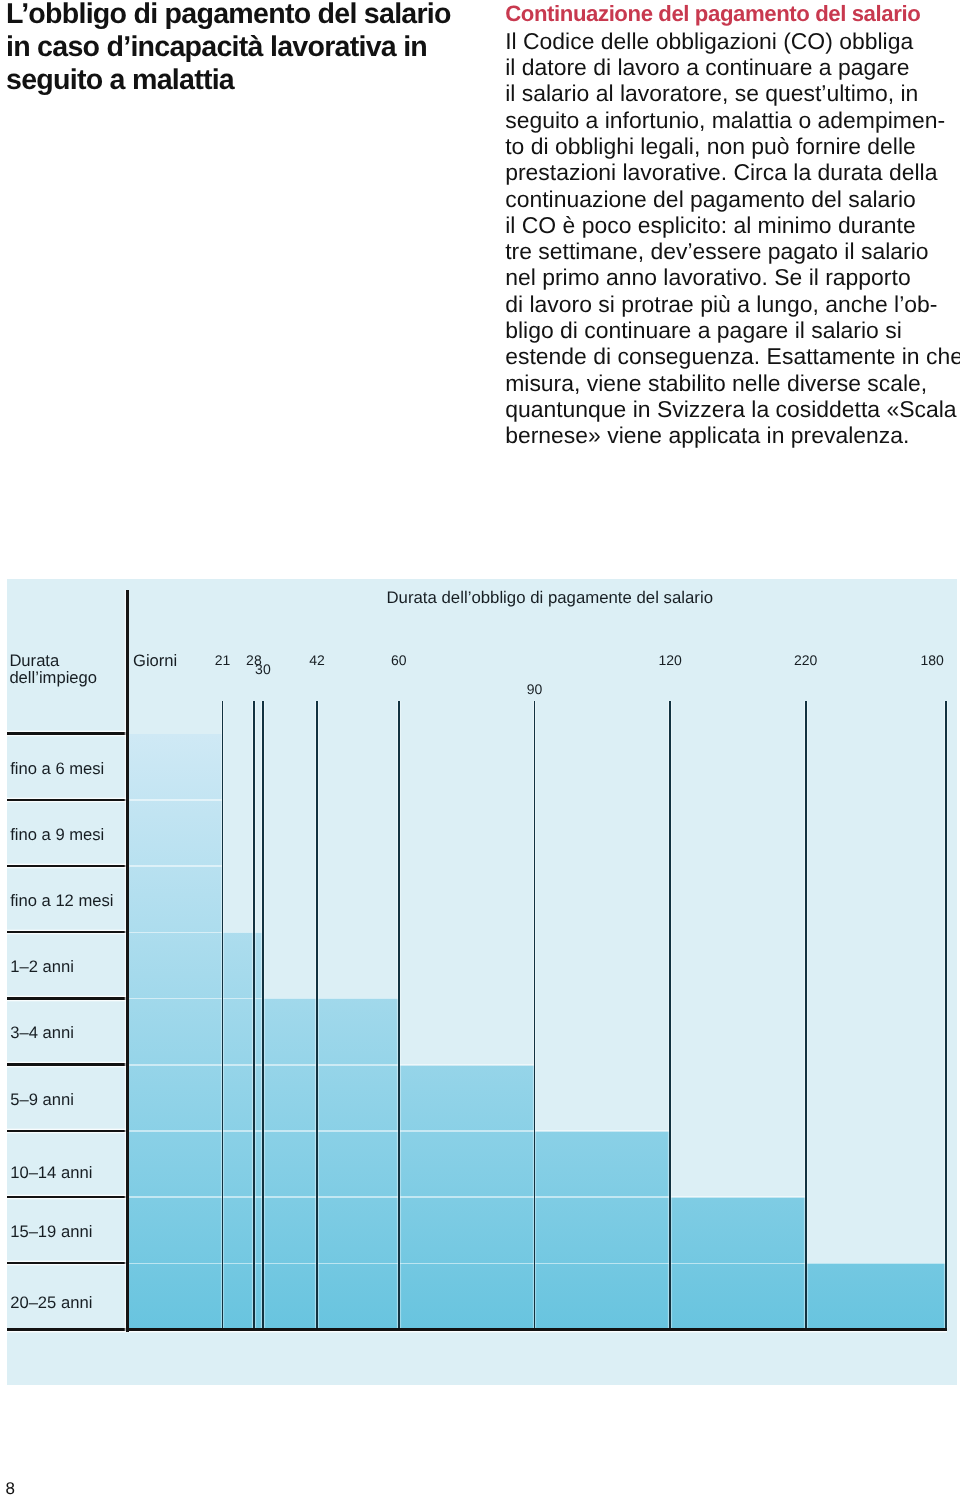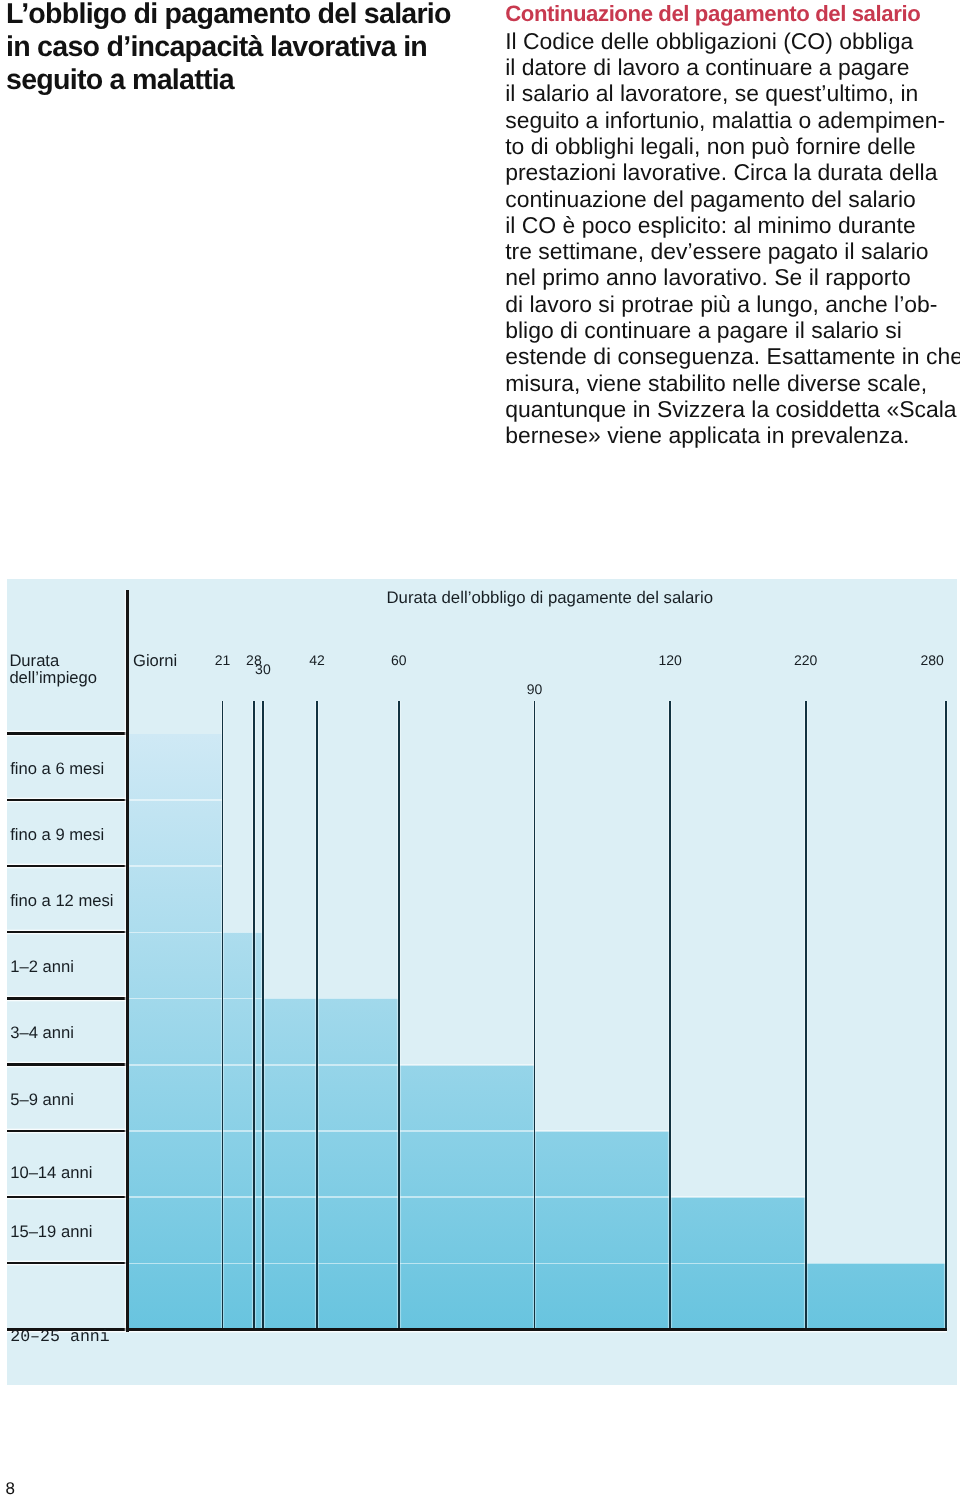--- a/index.html
+++ b/index.html
@@ -89,21 +89,21 @@
     <div class="unit-lbl">Giorni</div>
     <div id="ticks">
         <div class="tick-lbl" style="left: 216px; top: 73.5px;">21</div>
         <div class="tick-lbl" style="left: 247.4px; top: 73.5px; text-align: right;">28</div>
         <div class="tick-lbl" style="left: 256.4px; top: 82px;">30</div>
         <div class="tick-lbl" style="left: 310.6px; top: 73.5px;">42</div>
         <div class="tick-lbl" style="left: 392.3px; top: 73.5px;">60</div>
         <div class="tick-lbl" style="left: 528px; top: 73.5px; margin-top: 29px;">90</div>
         <div class="tick-lbl" style="left: 663.7px; top: 73.5px;">120</div>
         <div class="tick-lbl" style="left: 799.1px; top: 73.5px;">220</div>
-        <div class="tick-lbl" style="left: 913.9px; top: 73.5px; transform: none;">280</div>
+        <div class="tick-lbl" style="left: 913.9px; top: 73.5px; transform: none;">180</div>
       </div>
     <div id="bars">
         <div style="position: absolute; left: 122.1px; top: 154.9px; width: 817.3px; height: 595.8px; overflow: hidden;">
           <div style="position: absolute; left: 0px; top: 0px; width: 93.9px; height: 66.2px; background-image: linear-gradient(rgb(207, 233, 245) 0%, rgb(104, 196, 223) 100%); background-size: 100% 595.8px; background-position: 0px 0px; background-repeat: no-repeat;"></div>
           <div style="position: absolute; left: 0px; top: 66.2px; width: 93.9px; height: 66.2px; background-image: linear-gradient(rgb(207, 233, 245) 0%, rgb(104, 196, 223) 100%); background-size: 100% 595.8px; background-position: 0px -66.2px; background-repeat: no-repeat;"></div>
           <div style="position: absolute; left: 0px; top: 65.5px; width: 93.9px; height: 1.6px; background: rgba(255, 255, 255, 0.52);"></div>
           <div style="position: absolute; left: 0px; top: 132.4px; width: 93.9px; height: 66.2px; background-image: linear-gradient(rgb(207, 233, 245) 0%, rgb(104, 196, 223) 100%); background-size: 100% 595.8px; background-position: 0px -132.4px; background-repeat: no-repeat;"></div>
           <div style="position: absolute; left: 0px; top: 131.7px; width: 93.9px; height: 1.6px; background: rgba(255, 255, 255, 0.52);"></div>
           <div style="position: absolute; left: 0px; top: 198.6px; width: 134.3px; height: 66.2px; background-image: linear-gradient(rgb(207, 233, 245) 0%, rgb(104, 196, 223) 100%); background-size: 100% 595.8px; background-position: 0px -198.6px; background-repeat: no-repeat;"></div>
           <div style="position: absolute; left: 0px; top: 197.9px; width: 134.3px; height: 1.6px; background: rgba(255, 255, 255, 0.52);"></div>
@@ -142,19 +142,19 @@
         <div class="rowline" style="top: 683.3px; width: 122.1px; height: 2.4px;"></div>
         <div class="baseline" style="top: 749.5px; width: 940.7px; height: 2.4px;"></div>
         <div class="rowlabel" style="top: 181.9px;">fino a 6 mesi</div>
         <div class="rowlabel" style="top: 248.1px;">fino a 9 mesi</div>
         <div class="rowlabel" style="top: 314.3px;">fino a 12 mesi</div>
         <div class="rowlabel" style="top: 380.5px;">1–2 anni</div>
         <div class="rowlabel" style="top: 446.7px;">3–4 anni</div>
         <div class="rowlabel" style="top: 512.9px;">5–9 anni</div>
         <div class="rowlabel" style="top: 586px; text-align: right;">10–14 anni</div>
         <div class="rowlabel" style="top: 645.3px;">15–19 anni</div>
-        <div class="rowlabel" style="top: 750px; font-family: Liberation Mono, monospace;">20–25 anni</div>
+        <div class="rowlabel" style="top: 716px;">20–25 anni</div>
       </div>
   <div class="yaxis" style="left: 119.7px; top: 11.5px; width: 2.4px; height: 741.6px;"></div>
     </div>
 
   <div class="pagenum">8</div>
 </div>
 
 </body></html>

